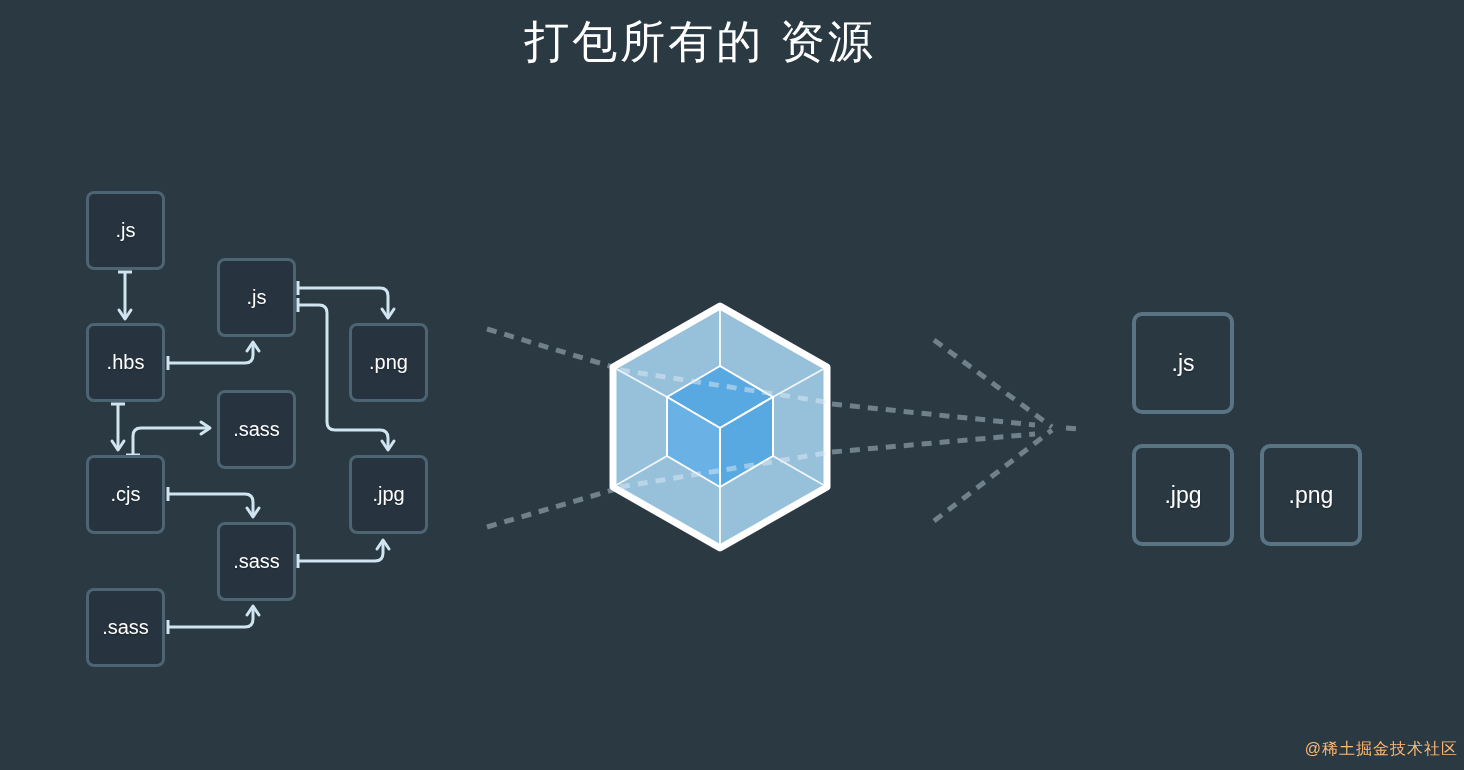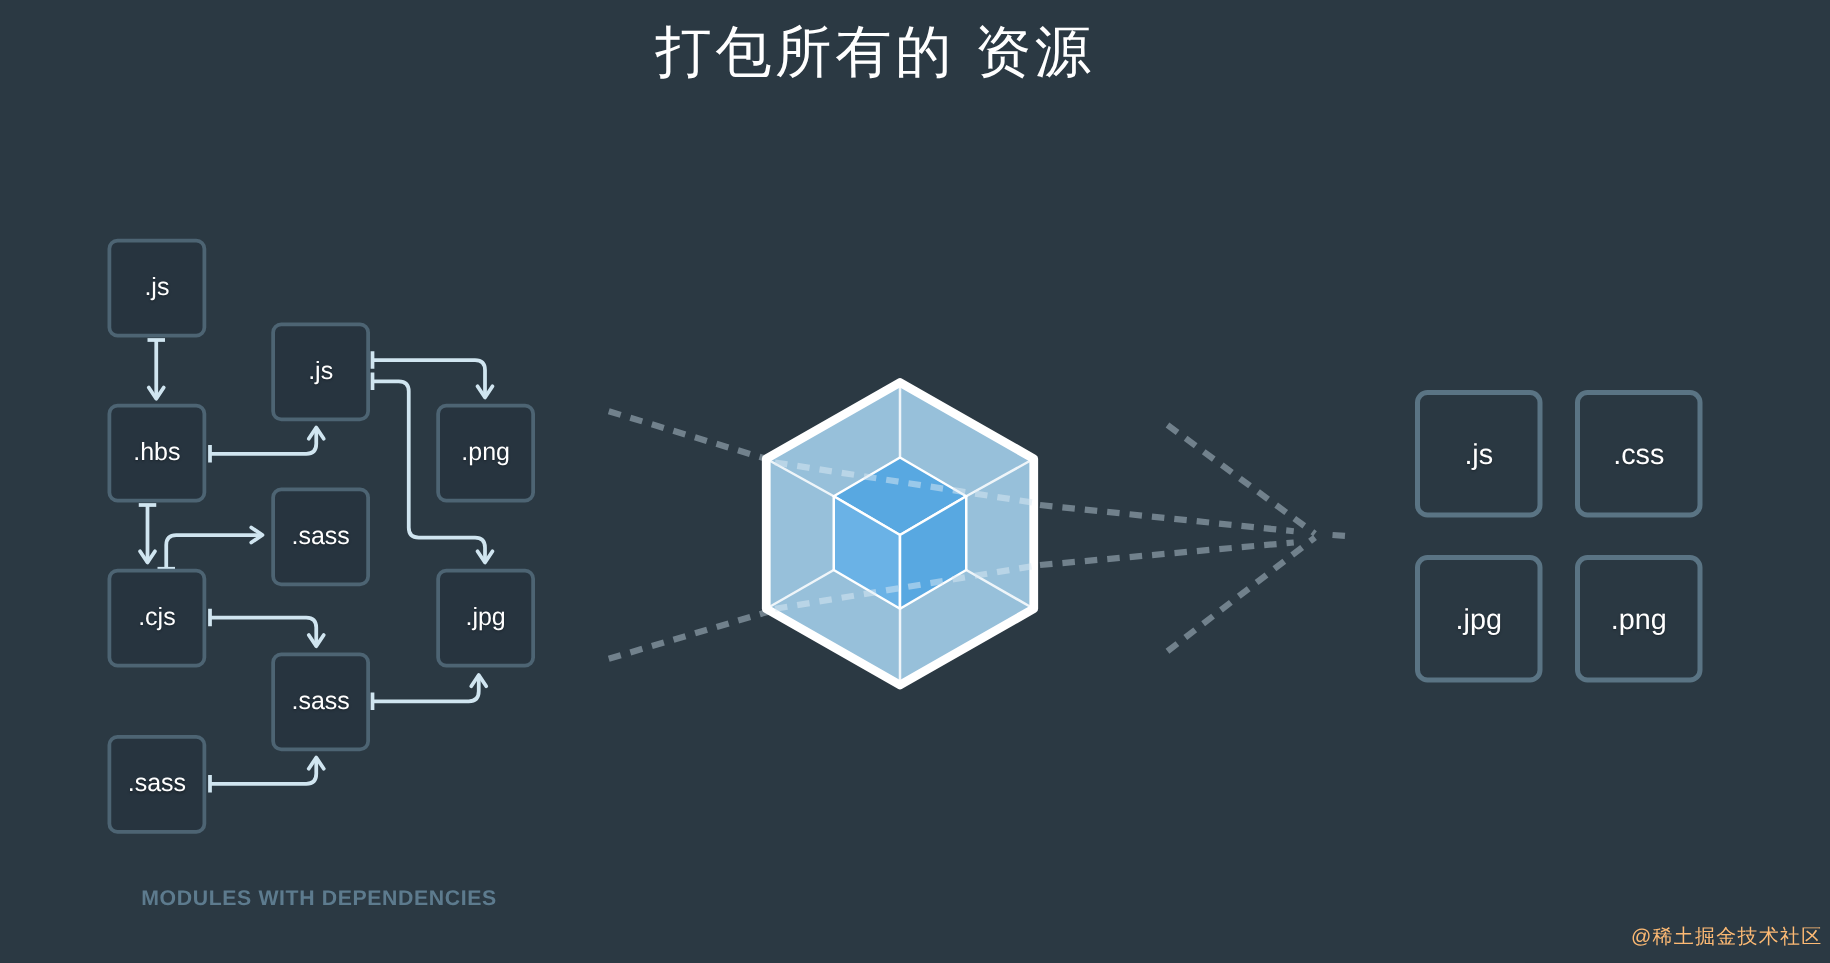--- a/index.html
+++ b/index.html
@@ -165,27 +165,23 @@
   <div class="box box-left" style="left:217px; top:522px;">
       <span>.sass</span>
     </div>
   <div class="box box-left" style="left:86px;  top:588px;">
       <span>.sass</span>
     </div>
 
   <div class="box box-right" style="left:1132px; top:312px;">
       <span>.js</span>
     </div>
-  <div class="box box-right" style="left:1260px; top:312px;">
-      <span>.css</span>
-    </div>
   <div class="box box-right" style="left:1132px; top:444px;">
       <span>.jpg</span>
     </div>
   <div class="box box-right" style="left:1260px; top:444px;">
       <span>.png</span>
     </div>
 
-  <div class="caption caption-modules">MODULES WITH DEPENDENCIES</div>
 
   <div class="watermark">@稀土掘金技术社区</div>
 
 </div>
 
 </body></html>

